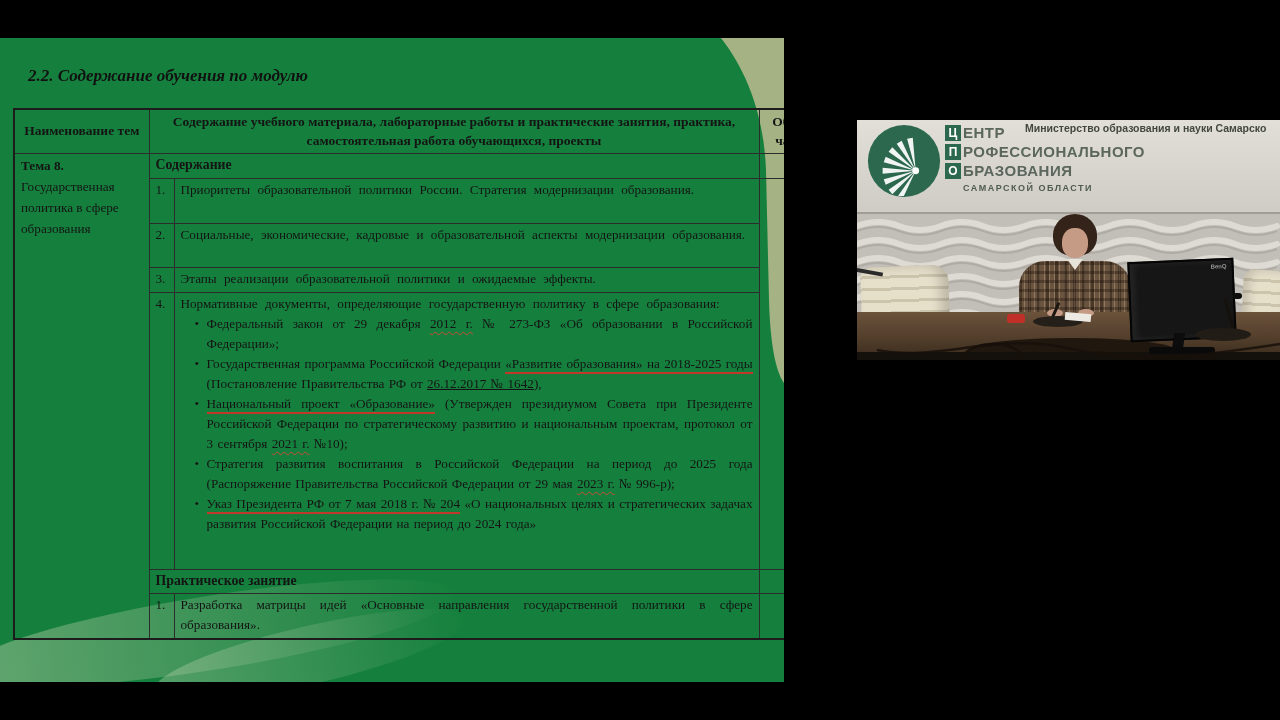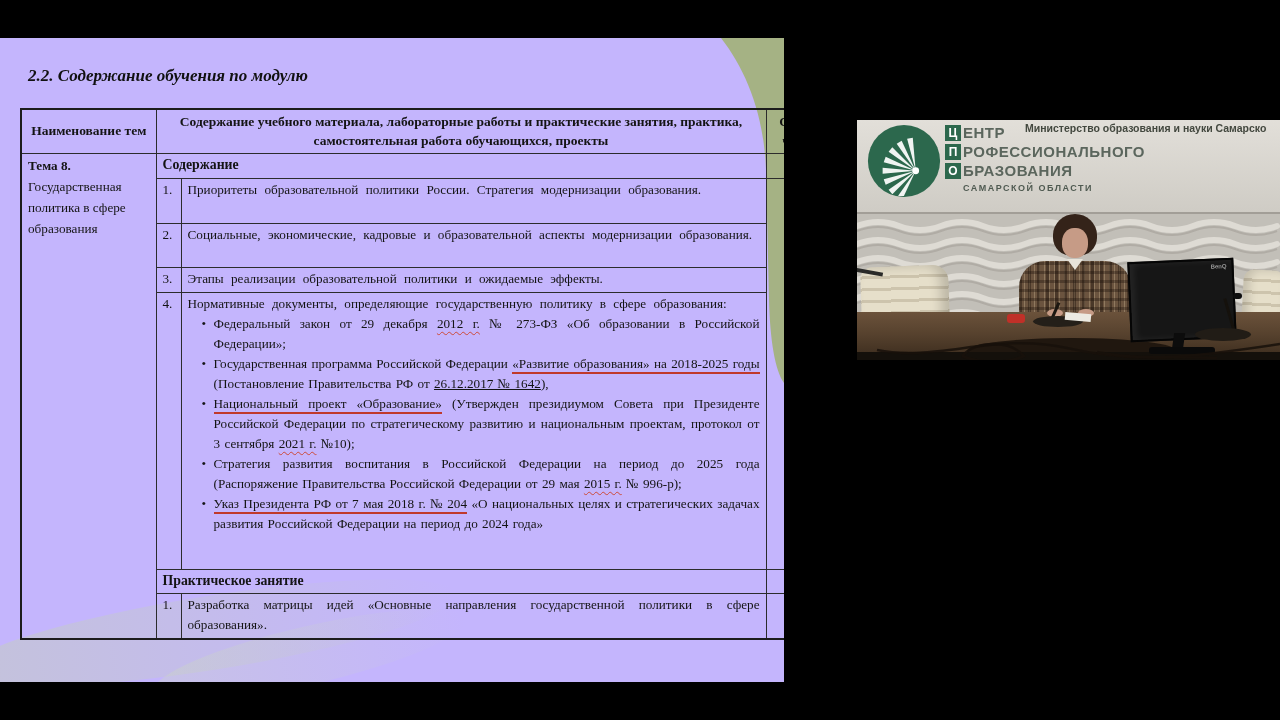--- a/index.html
+++ b/index.html
@@ -1,31 +1,31 @@
 <!DOCTYPE html>
 <html><head>
 <meta charset="utf-8">
 <style>
   html,body{margin:0;padding:0;background:#000;}
   body{width:1280px;height:720px;position:relative;overflow:hidden;
        font-family:"Liberation Serif",serif;}
   .abs{position:absolute;}
 
   
-  #slide{left:0;top:38px;width:784px;height:644px;background:#c4b5fd;overflow:hidden;}
+  #slide{left:0;top:38px;width:784px;height:644px;background:#15803d;overflow:hidden;}
   #corner-svg{right:0;top:0;width:130px;height:430px;}
   .swoosh1{left:-40px;top:558px;width:500px;height:74px;transform:rotate(-9deg);
            background:linear-gradient(90deg,rgba(196,212,176,.45),rgba(196,212,176,0));
            border-radius:60%;}
   .swoosh2{left:150px;top:588px;width:320px;height:58px;transform:rotate(-13deg);
            background:linear-gradient(90deg,rgba(205,219,188,.35),rgba(205,219,188,0));
            border-radius:60%;}
   #slide-title{left:28px;top:28px;font-size:17px;font-weight:bold;font-style:italic;color:#111;}
 
-  #main-table{left:20px;top:70px;width:812px;border-collapse:collapse;table-layout:fixed;
+  #main-table{left:13px;top:70px;width:812px;border-collapse:collapse;table-layout:fixed;
               font-size:13.2px;line-height:20px;color:#141414;}
   #main-table td,#main-table th{border:1px solid #2c2c2c;padding:1px 6px 2px 6px;
               vertical-align:top;overflow:hidden;}
   #main-table{border:2px solid #1c1c1c;}
   #main-table th{font-size:13.5px;font-weight:bold;text-align:center;vertical-align:middle;line-height:19px;}
   td.theme-cell{vertical-align:middle;padding-left:5px;line-height:21px;}
   .theme-bold{font-weight:bold;}
   td.section-cell{font-weight:bold;font-size:13.8px;padding-left:6px;margin-left:36px;}
   td.num-cell{padding:1px 2px 0 5px;}
   td.content-cell{text-align:justify;padding:1px 8px 2px 10px;word-spacing:4px;}
@@ -148,21 +148,21 @@
             <div class="intro"><span class="seg plain">Этапы реализации образовательной политики и ожидаемые эффекты.</span></div>
           </td>
         </tr>
         <tr style="height: 277px;">
           <td class="num-cell">4.</td>
           <td class="content-cell">
             <div class="intro"><span class="seg plain">Нормативные документы, определяющие государственную политику в сфере образования:</span></div>
             <div class="bullet"><span class="dot">•</span><span class="seg plain">Федеральный закон от 29 декабря </span><span class="seg wavy">2012 г.</span><span class="seg plain"> № 273-ФЗ «Об образовании в Российской Федерации»;</span></div>
             <div class="bullet"><span class="dot">•</span><span class="seg plain">Государственная программа Российской Федерации </span><span class="seg red-underline">«Развитие образования» на 2018-2025 годы</span><span class="seg plain"> (Постановление Правительства РФ от </span><span class="seg black-underline">26.12.2017 № 1642</span><span class="seg plain">),</span></div>
             <div class="bullet"><span class="dot">•</span><span class="seg red-underline">Национальный проект «Образование»</span><span class="seg plain"> (Утвержден президиумом Совета при Президенте Российской Федерации по стратегическому развитию и национальным проектам, протокол от 3 сентября </span><span class="seg wavy">2021 г.</span><span class="seg plain"> №10);</span></div>
-            <div class="bullet"><span class="dot">•</span><span class="seg plain">Стратегия развития воспитания в Российской Федерации на период до 2025 года (Распоряжение Правительства Российской Федерации от 29 мая </span><span class="seg wavy">2015 г.</span><span class="seg plain"> № 996-р);</span></div>
+            <div class="bullet"><span class="dot">•</span><span class="seg plain">Стратегия развития воспитания в Российской Федерации на период до 2025 года (Распоряжение Правительства Российской Федерации от 29 мая </span><span class="seg wavy">2023 г.</span><span class="seg plain"> № 996-р);</span></div>
             <div class="bullet"><span class="dot">•</span><span class="seg red-underline">Указ Президента РФ от 7 мая 2018 г. № 204</span><span class="seg plain"> «О национальных целях и стратегических задачах развития Российской Федерации на период до 2024 года»</span></div>
           </td>
         </tr>
         <tr style="height: 24px;">
           <td class="section-cell" colspan="2">Практическое занятие</td>
           <td class="hours-cell"></td>
         </tr>
         <tr style="height: 46px;">
           <td class="num-cell">1.</td>
           <td class="content-cell">

